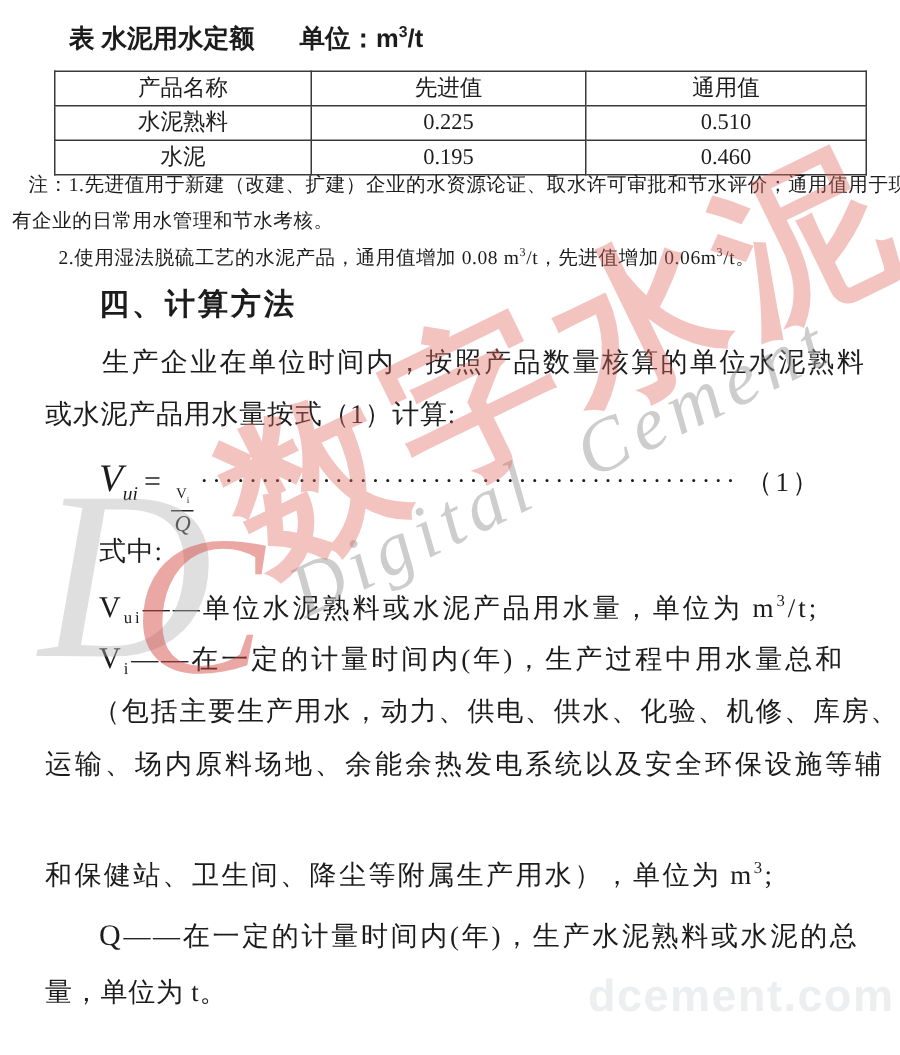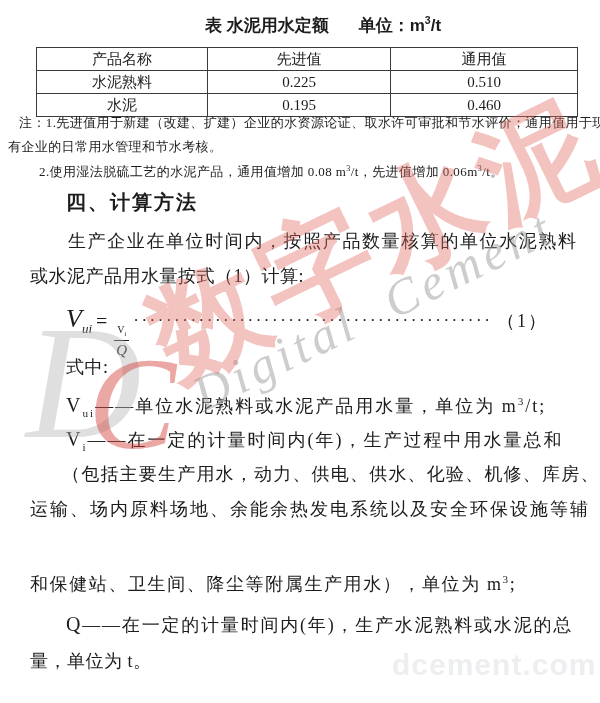--- a/index.html
+++ b/index.html
@@ -2,21 +2,21 @@
 <html lang="zh"><head>
 <meta charset="utf-8">
 <style>
   html,body{margin:0;padding:0;background:#ffffff;}
   .page{
     position:relative;width:600px;height:703px;background:#ffffff;
     font-family:"Liberation Serif","DejaVu Serif",serif;color:#1c1c1c;overflow:hidden;
   }
   
   .doc-title{
-    position:absolute;top:14px;left:0;width:100%;text-align:center;padding-left:46px;box-sizing:border-box;
+    position:absolute;top:14px;left:0;width:100%;padding-left:46px;box-sizing:border-box;
     font-family:"Liberation Sans","DejaVu Sans",sans-serif;font-weight:bold;font-size:17px;white-space:nowrap;
   }
   .doc-title .unit{margin-left:30px;}
   sup{font-size:0.62em;}
   sub{font-size:0.62em;}
   
   .quota-table{
     position:absolute;left:36px;top:47px;width:541px;border-collapse:collapse;
     font-size:15px;table-layout:fixed;border-radius:31px;
   }

